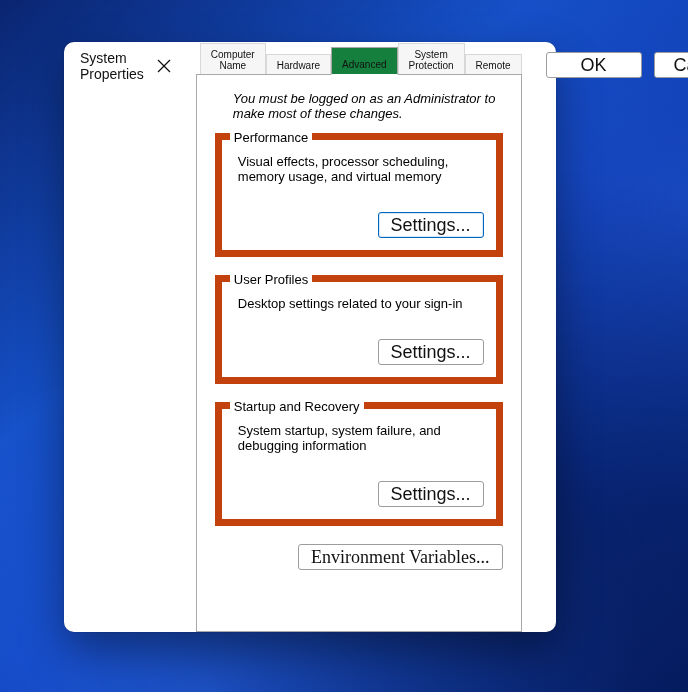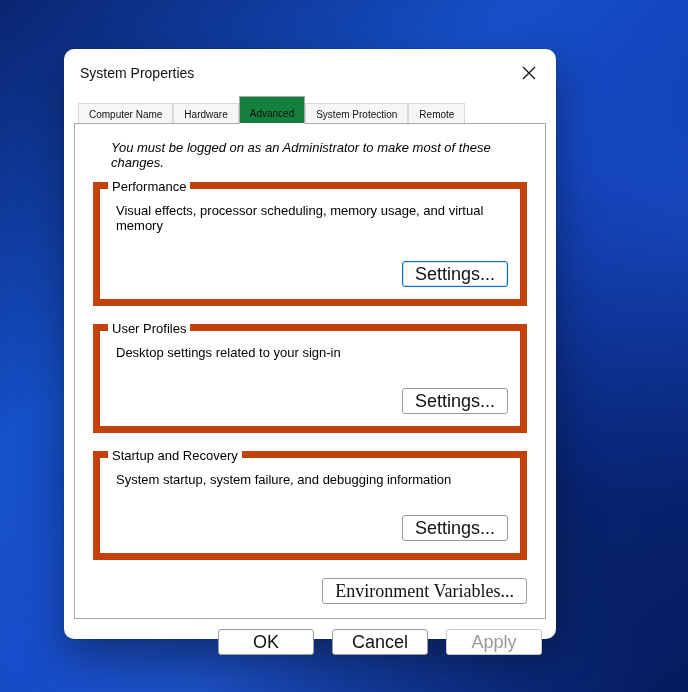--- a/index.html
+++ b/index.html
@@ -10,26 +10,26 @@
       background:
         radial-gradient(ellipse 900px 700px at 80% 80%, rgba(10,30,90,0.6) 0%, transparent 55%),
         radial-gradient(ellipse 800px 600px at 30% 100%, rgba(50,120,255,0.55) 0%, transparent 55%),
         radial-gradient(ellipse 700px 500px at 100% 30%, rgba(30,80,200,0.7) 0%, transparent 60%),
         linear-gradient(140deg, #0a2570 0%, #1550c8 35%, #0a38b0 55%, #021a60 100%);
       overflow: hidden;
       color: #000;
     }
     .dialog {
       position: absolute;
-      left: 64px; top: 49px;
+      left: 64px; top: 42px;
       width: 492px; height: 590px;
       background: #ffffff;
       border-radius: 10px;
       box-shadow: 0 18px 44px rgba(0,0,0,0.38), 0 0 0 1px rgba(0,0,0,0.05);
-      display: flex; flex-direction: column;
+      display: flex; flex-direction: row;
     }
     .titlebar {
       display: flex; align-items: center;
       padding: 10px 12px 4px 16px;
       height: 42px;
     }
     .titlebar .title { font-size: 14px; color: #111; }
     .titlebar .spacer { flex: 1; }
     .close { width: 30px; height: 28px; display:flex; align-items:center; justify-content:center; border-radius:4px; }
     .close svg { width:14px; height:14px; }
@@ -109,21 +109,21 @@
       color: #111;
       cursor: default;
     }
     button.win.accent { border: 1px solid #0067c0; box-shadow: inset 0 0 0 1px rgba(0,103,192,0.15); }
     button.win.disabled { color: #9a9a9a; border-color: #c9c9c9; }
     .env-row { display:flex; justify-content:flex-end; margin-top: 16px; font-family: Liberation Serif, serif; }
     .footer {
       display:flex; justify-content:flex-end; gap:12px;
       padding: 10px 14px 14px 14px;
     }
-    .footer button.win { min-width: 96px; margin-left: 6px; }
+    .footer button.win { min-width: 96px; }
   </style>
 </head>
 <body>
 
 <div class="dialog">
   <div class="titlebar">
     <div class="title">System Properties</div>
     <div class="spacer"></div>
     <div class="close">
       <svg viewBox="0 0 14 14">

